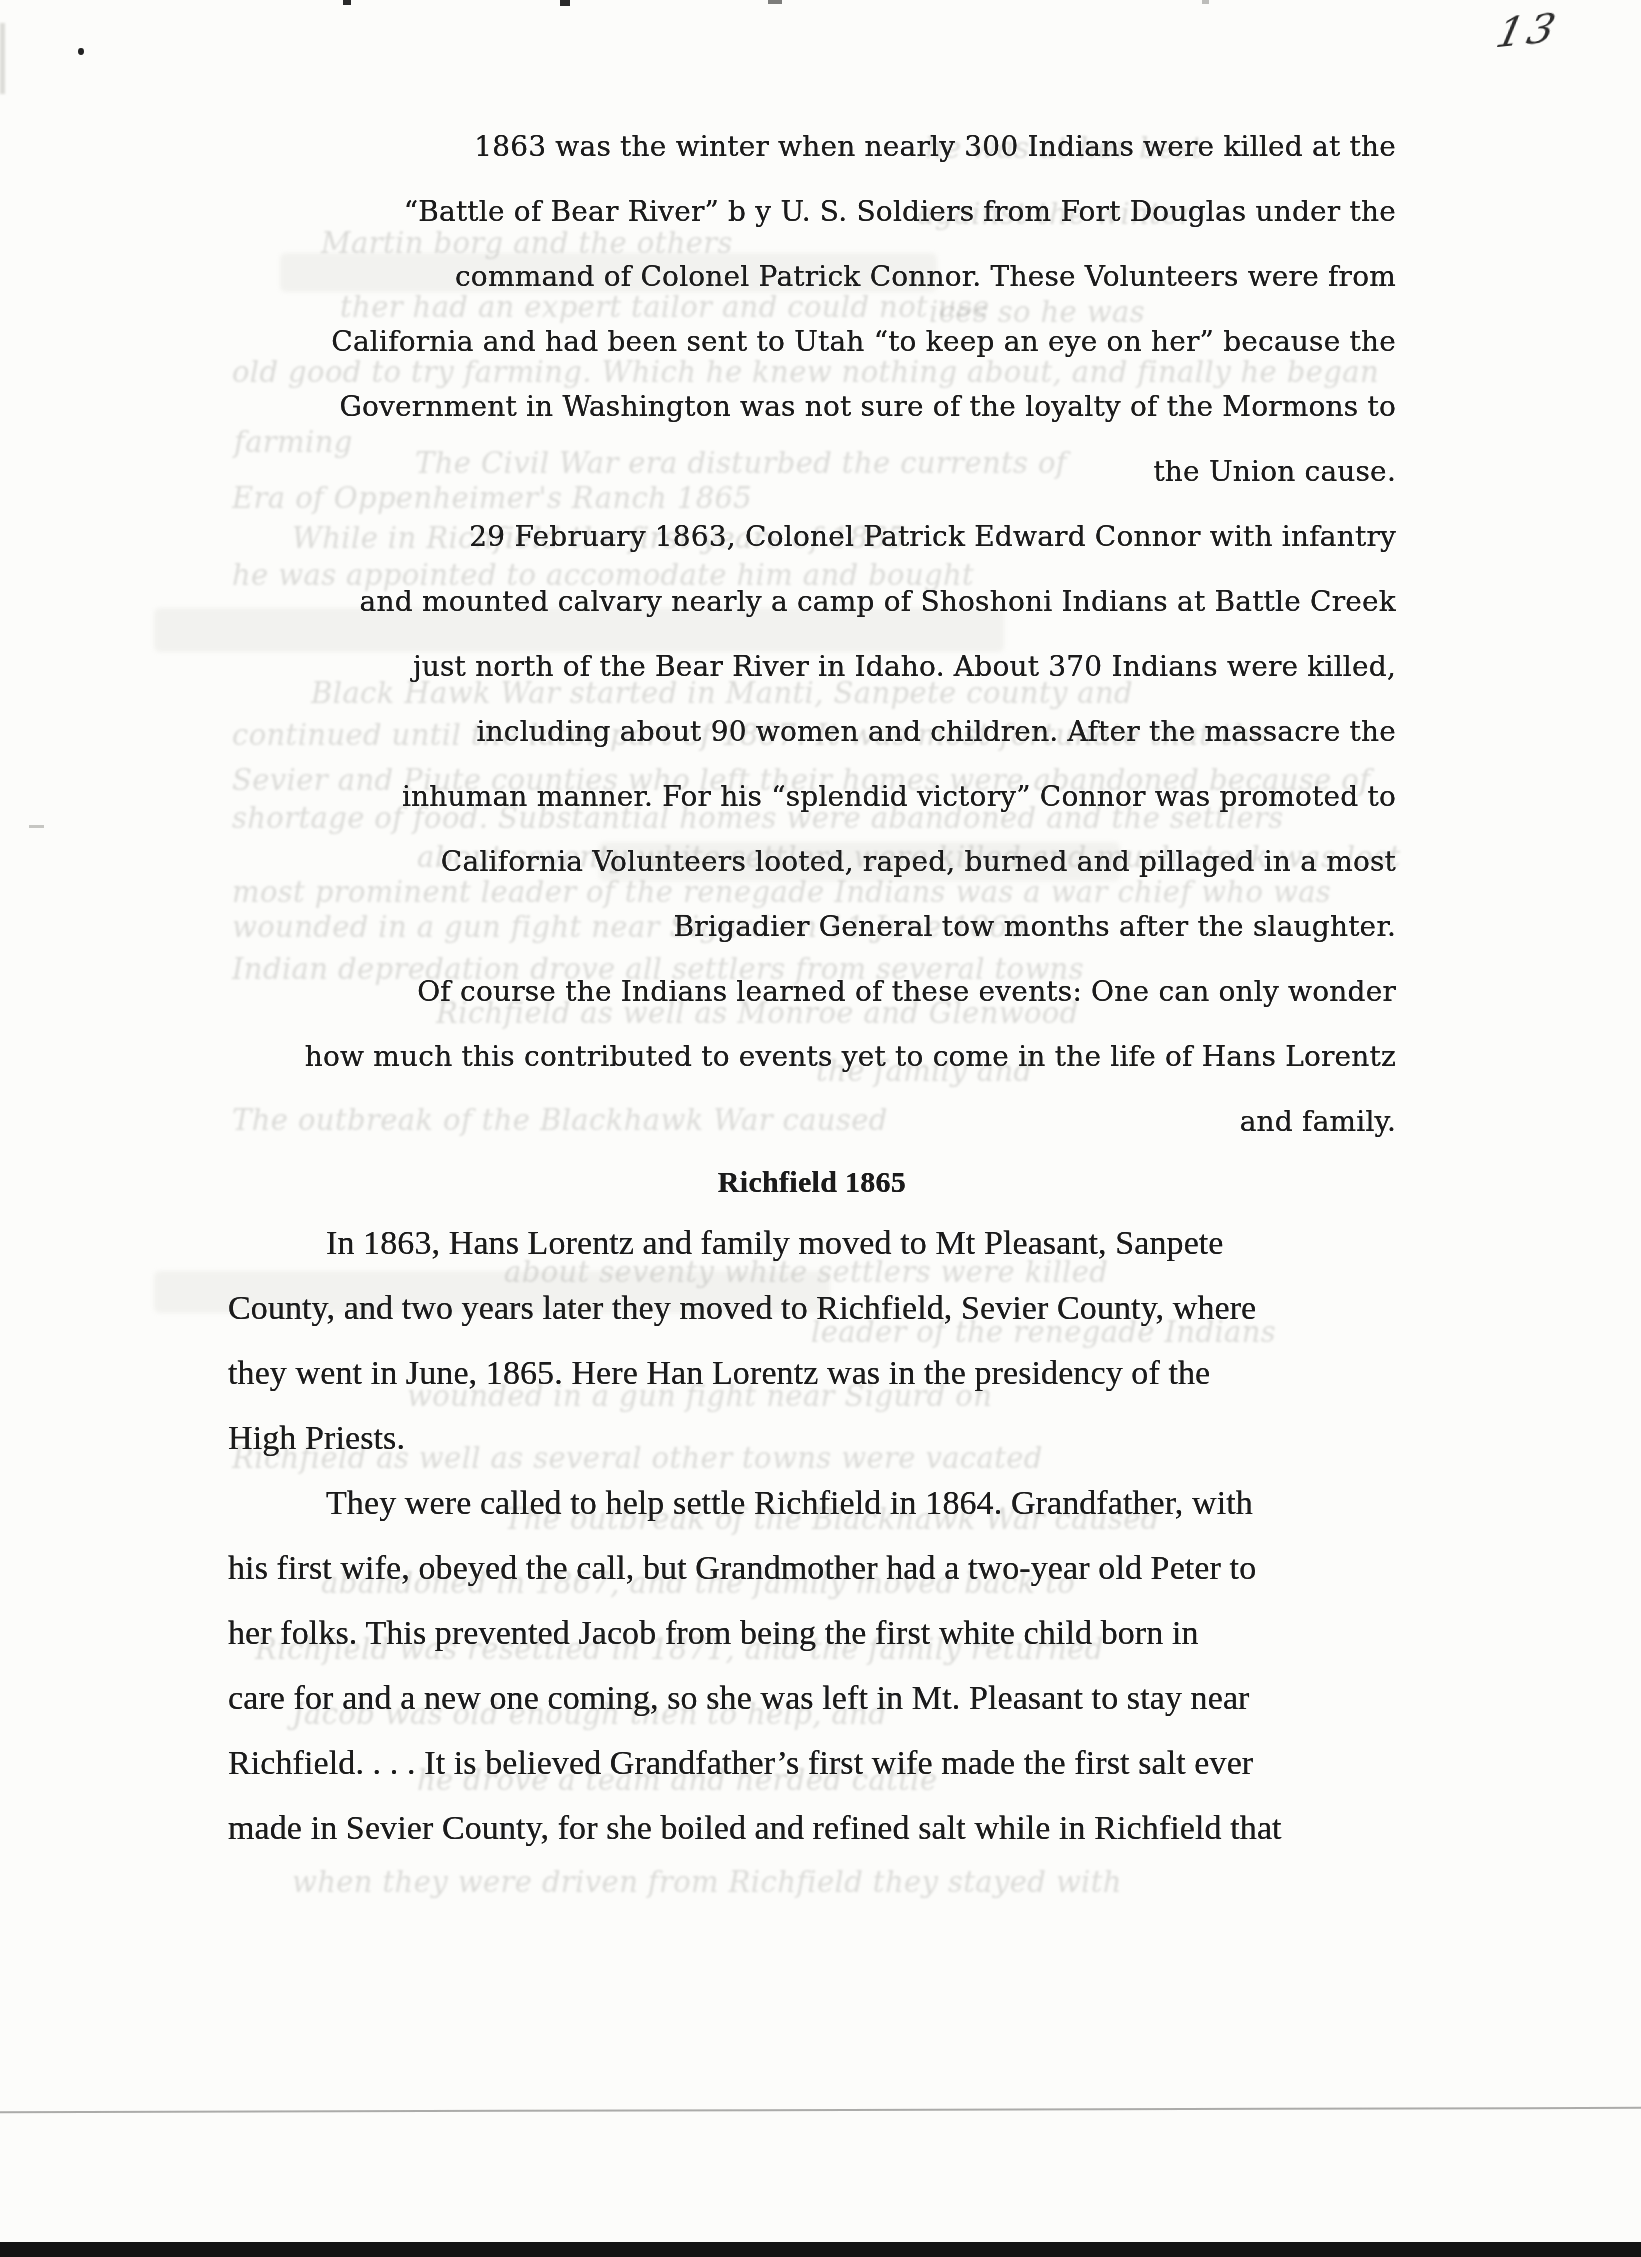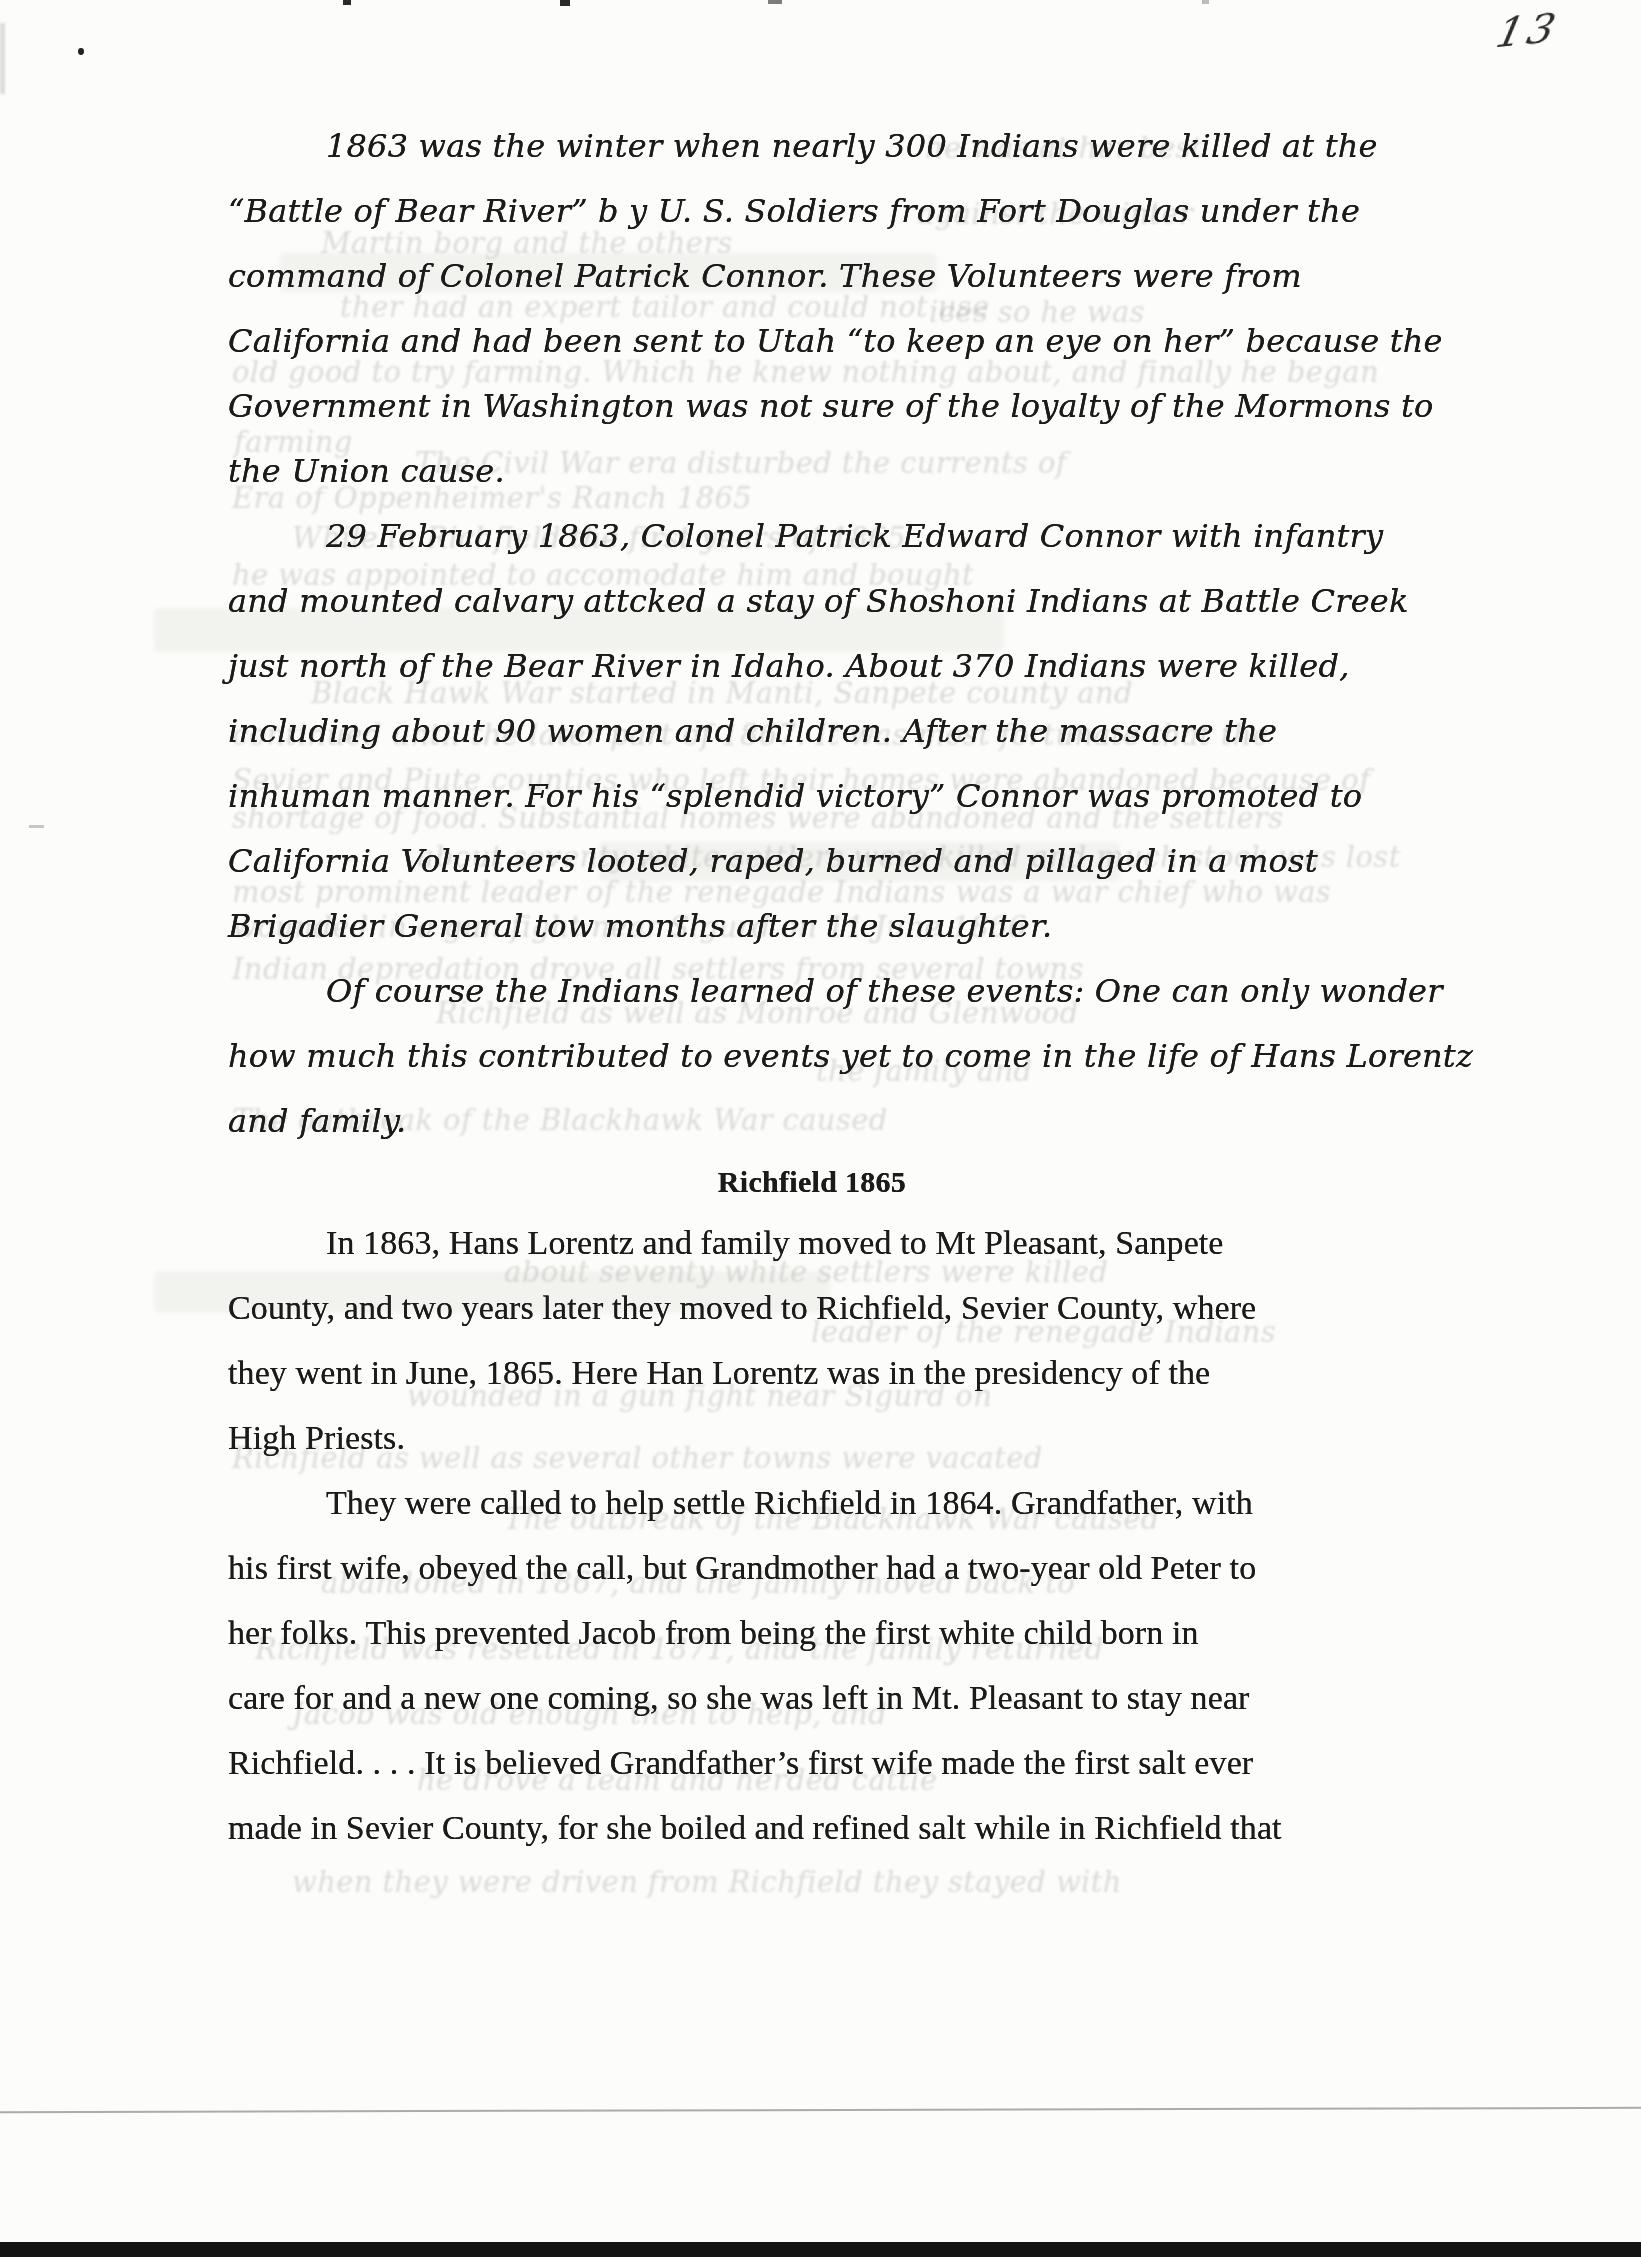--- a/index.html
+++ b/index.html
@@ -19,24 +19,24 @@
     top: 114px;
     width: 1168px;
   }
   .line {
     height: 65px;
     line-height: 65px;
     white-space: nowrap;
   }
   .script {
     font-family: "DejaVu Serif", serif;
-    font-style: italic;
-    font-size: 32px;
+    font-size: 28px;
     letter-spacing: 0.2px;
     text-shadow: 0 0 0.5px #1b1b1b;
+    text-align: right;
   }
   .serif {
     font-family: "Liberation Serif", serif;
     font-size: 34px;
     letter-spacing: 0.1px;
     text-shadow: 0 0 0.4px #222;
   }
   .indent { padding-left: 98px; }
   .heading-line {
     height: 56px;
@@ -166,21 +166,21 @@
   <div class="text-column">
 
     <div class="line script indent">1863 was the winter when nearly 300 Indians were killed at the</div>
     <div class="line script">“Battle of Bear River” b y U. S. Soldiers from Fort Douglas under the</div>
     <div class="line script">command of Colonel Patrick Connor.  These Volunteers were from</div>
     <div class="line script">California and had been sent to Utah “to keep an eye on her” because the</div>
     <div class="line script">Government in Washington was not sure of the loyalty of the Mormons to</div>
     <div class="line script">the Union cause.</div>
 
     <div class="line script indent">29 February 1863, Colonel Patrick Edward Connor with infantry</div>
-    <div class="line script">and mounted calvary attcked a stay of Shoshoni Indians at Battle Creek</div>
+    <div class="line script">and mounted calvary nearly a camp of Shoshoni Indians at Battle Creek</div>
     <div class="line script">just north of the Bear River in Idaho.  About 370 Indians were killed,</div>
     <div class="line script">including about 90 women and children.  After the massacre the</div>
     <div class="line script">inhuman manner.  For his “splendid victory” Connor was promoted to</div>
     <div class="line script">California Volunteers looted, raped, burned and pillaged in a most</div>
     <div class="line script">Brigadier General tow months after the slaughter.</div>
 
     <div class="line script indent">Of course the Indians learned of these events:  One can only wonder</div>
     <div class="line script">how much this contributed to events yet to come in the life of Hans Lorentz</div>
     <div class="line script">and family.</div>
 

